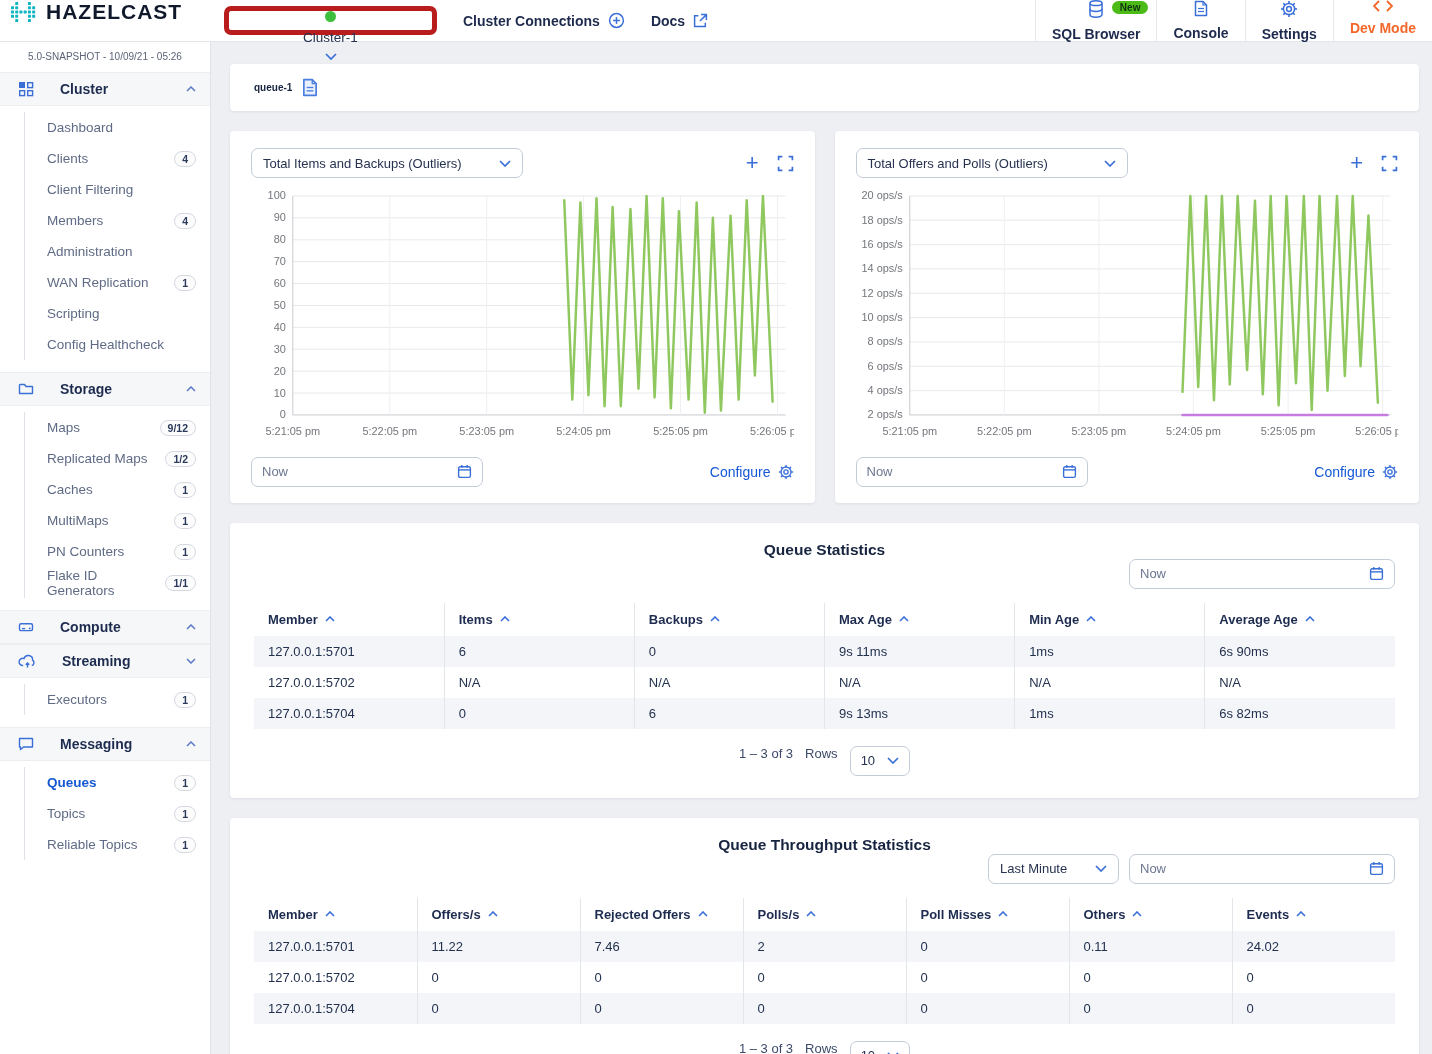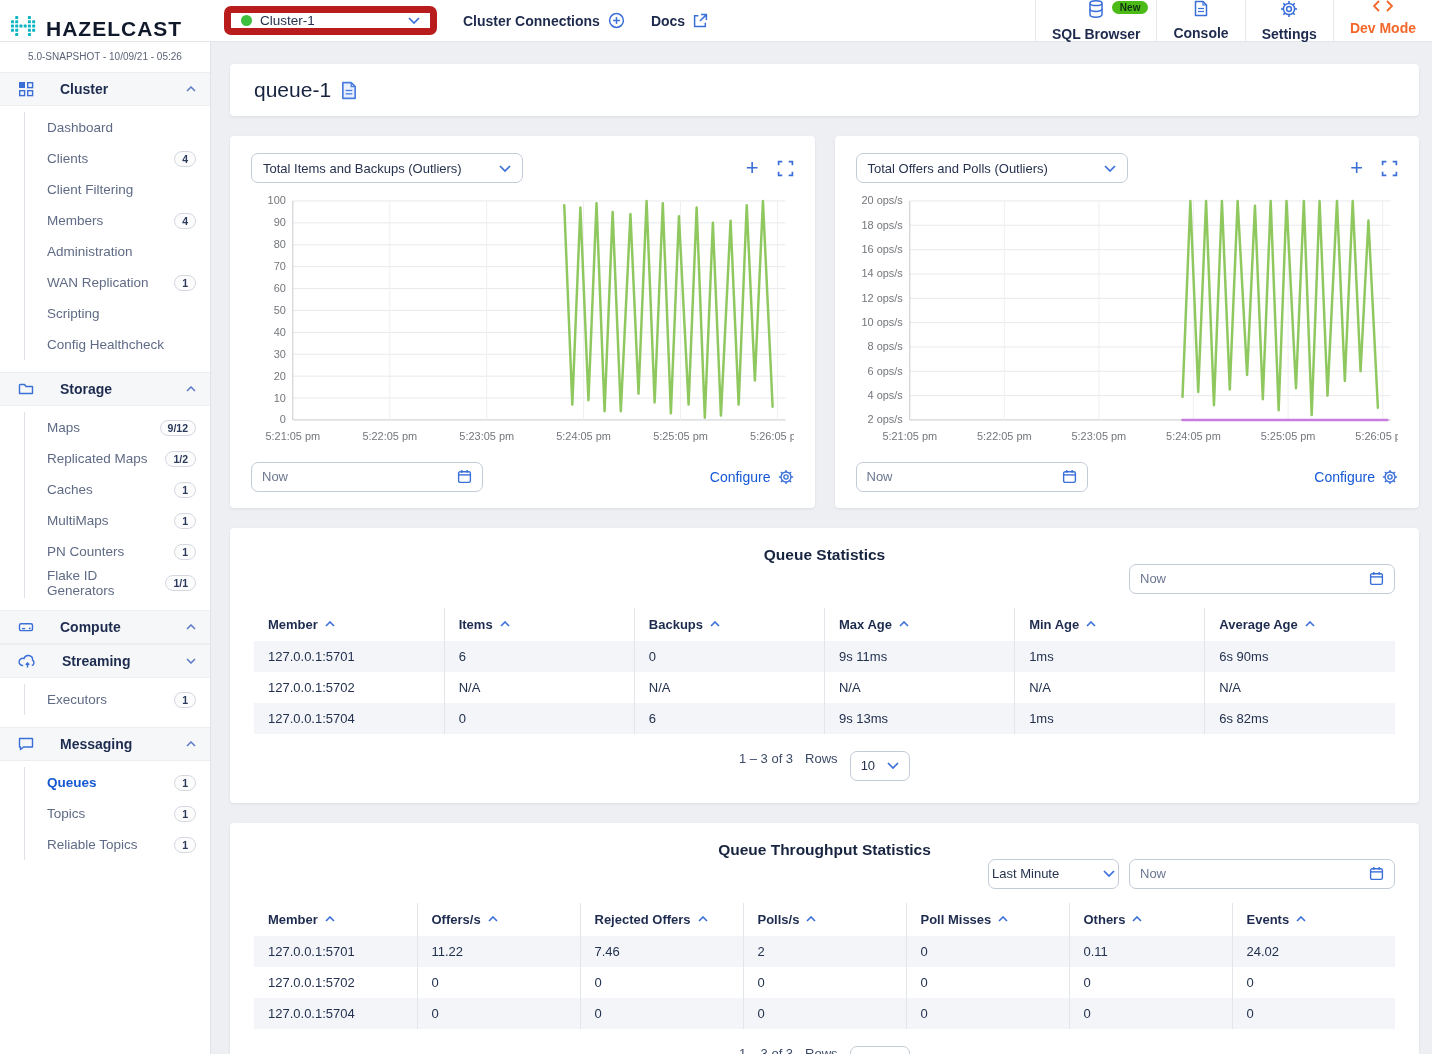--- a/index.html
+++ b/index.html
@@ -1,23 +1,23 @@
 <!DOCTYPE html>
 <html><head>
 <meta charset="utf-8">
 <style>
   * { box-sizing: border-box; }
   html,body { margin:0; padding:0; background:#edeff3; font-family:"Liberation Sans", sans-serif; color:#1e2a4d; }
   body { width:1432px; min-height:1054px; }
 
   
   .topnav { display:flex; align-items:stretch; height:42px; background:#fff; border-bottom:1px solid #e2e5ea; }
-  .brand { display:flex; align-items:flex-end; gap:9px; width:224px; padding-left:10px; }
+  .brand { display:flex; align-items:flex-start; gap:9px; width:224px; padding-left:10px; }
   .brand-text { font-size:21px; font-weight:700; letter-spacing:1px; color:#10182b; }
-  .cluster-select { display:flex; align-items:center; gap:8px; width:213px; height:29px; margin:auto 0; border:7px solid #b91c1c; border-radius:7px; padding:0 10px; cursor:pointer; background:#fff; }
+  .cluster-select { display:flex; align-items:center; gap:8px; width:213px; height:29px; margin:auto 0; border:5px solid #b91c1c; border-radius:7px; padding:0 10px; cursor:pointer; background:#fff;flex-direction:column; }
   .cluster-select .dot { width:11px; height:11px; border-radius:50%; background:#3dbf3d; flex:0 0 auto; }
   .cluster-select .val { flex:1; font-size:13.5px; color:#26324f; }
   .nav-link { display:flex; align-items:center; gap:8px; margin-left:26px; font-size:14px; font-weight:600; color:#1e2a4d; cursor:pointer; }
   .nav-right { margin-left:auto; display:flex; align-items:stretch; }
   .nav-tool { position:relative; display:flex; align-items:center; gap:8px; padding:0 16px; border-left:1px solid #e4e7ec; font-size:14px; font-weight:600; color:#1e2a4d; cursor:pointer;flex-direction:column; }
   .nav-tool.orange { color:#f2682a; }
   .new-badge { position:absolute; top:1px; right:8px; background:#4cbb17; color:#113311; font-size:10px; font-weight:700; padding:1px 8px; border-radius:8px; }
   .icon { display:inline-flex; align-items:center; justify-content:center; }
 
   
@@ -29,41 +29,41 @@
   .sec-items { list-style:none; margin:6px 0 12px 24px; padding:0; border-left:1px solid #dfe2e8; }
   .sec-items li { display:flex; align-items:center; height:31px; padding:0 14px 0 22px; font-size:13.5px; color:#5f6b85; cursor:pointer; }
   .sec-items li .ilbl { flex:1; }
   .sec-items li.active .ilbl { color:#1457d0; font-weight:700; }
   .pill { border:1px solid #d4d8e0; background:#fcfcfd; border-radius:9px; padding:1px 7px; font-size:10.5px; font-weight:700; color:#2b3a5c; }
 
   
   .main { flex:1; padding:22px 13px 14px 19px; }
   .card { background:#fff; border-radius:4px; box-shadow:0 1px 3px rgba(20,30,60,.08); }
   .title-card { display:flex; align-items:center; gap:10px; padding:14px 24px; margin-bottom:20px; }
-  .page-title { font-size:21px; font-weight:400; color:#17243f; }
+  .page-title { font-size:10px; font-weight:700; color:#17243f; }
 
   .charts-row { display:flex; gap:20px; margin-bottom:20px; }
   .chart-card { flex:1; padding:17px 21px 16px; }
   .chart-head { display:flex; align-items:center; margin-bottom:8px; }
   .metric-select { display:flex; align-items:center; gap:10px; width:272px; height:30px; border:1px solid #c3cbd8; border-radius:7px; padding:0 11px; cursor:pointer; }
   .metric-select .val { flex:1; font-size:13px; color:#26324f; white-space:nowrap; }
   .chart-head .tools { margin-left:auto; display:flex; align-items:center; gap:18px; }
   .plus-btn { font-size:22px; font-weight:400; color:#3a6fd8; line-height:1; cursor:pointer; }
   .chart-svg { width:100%; height:auto; display:block; }
   svg text.tick { font-family:"Liberation Sans", sans-serif; font-size:11px; fill:#73767b; }
   .chart-foot { display:flex; align-items:center; margin-top:10px; }
   .time-input { display:flex; align-items:center; width:232px; height:30px; border:1px solid #c3cbd8; border-radius:7px; padding:0 10px; cursor:pointer; }
   .time-input .val { flex:1; font-size:13px; color:#6b7690; }
   .configure { margin-left:auto; display:flex; align-items:center; gap:7px; font-size:14px; color:#1558d6; cursor:pointer; }
 
   .table-card { padding:18px 24px 16px; margin-bottom:20px; }
   .table-head { display:flex; align-items:center; margin-bottom:14px;flex-direction:column; }
   .table-title { font-size:15.5px; font-weight:700; color:#17243f; }
   .table-filters { margin-left:auto; display:flex; gap:10px; }
-  .interval-select { display:flex; align-items:center; gap:10px; width:131px; height:30px; border:1px solid #c3cbd8; border-radius:7px; padding:0 3px; cursor:pointer; }
+  .interval-select { display:flex; align-items:center; gap:10px; width:131px; height:30px; border:1px solid #c3cbd8; border-radius:7px; padding:0 11px; cursor:pointer; }
   .interval-select .val { flex:1; font-size:13px; color:#26324f; }
   .table-filters .time-input { width:266px; }
 
   table.data { width:100%; border-collapse:collapse; table-layout:fixed; }
   table.data th { text-align:left; font-size:13px; font-weight:700; color:#1d2b4f; padding:9px 14px; cursor:pointer; }
   table.data th .th-wrap { display:flex; align-items:center; gap:7px; }
   table.data td { font-size:13px; color:#22314f; padding:8px 14px; }
   table.data th + th, table.data td + td { border-left:1px solid #e2e5ea; }
   table.data tbody tr:nth-child(odd) { background:#f4f5f8; }
   .pagination { display:flex; align-items:flex-start; justify-content:center; gap:12px; margin:17px 0 6px; }

